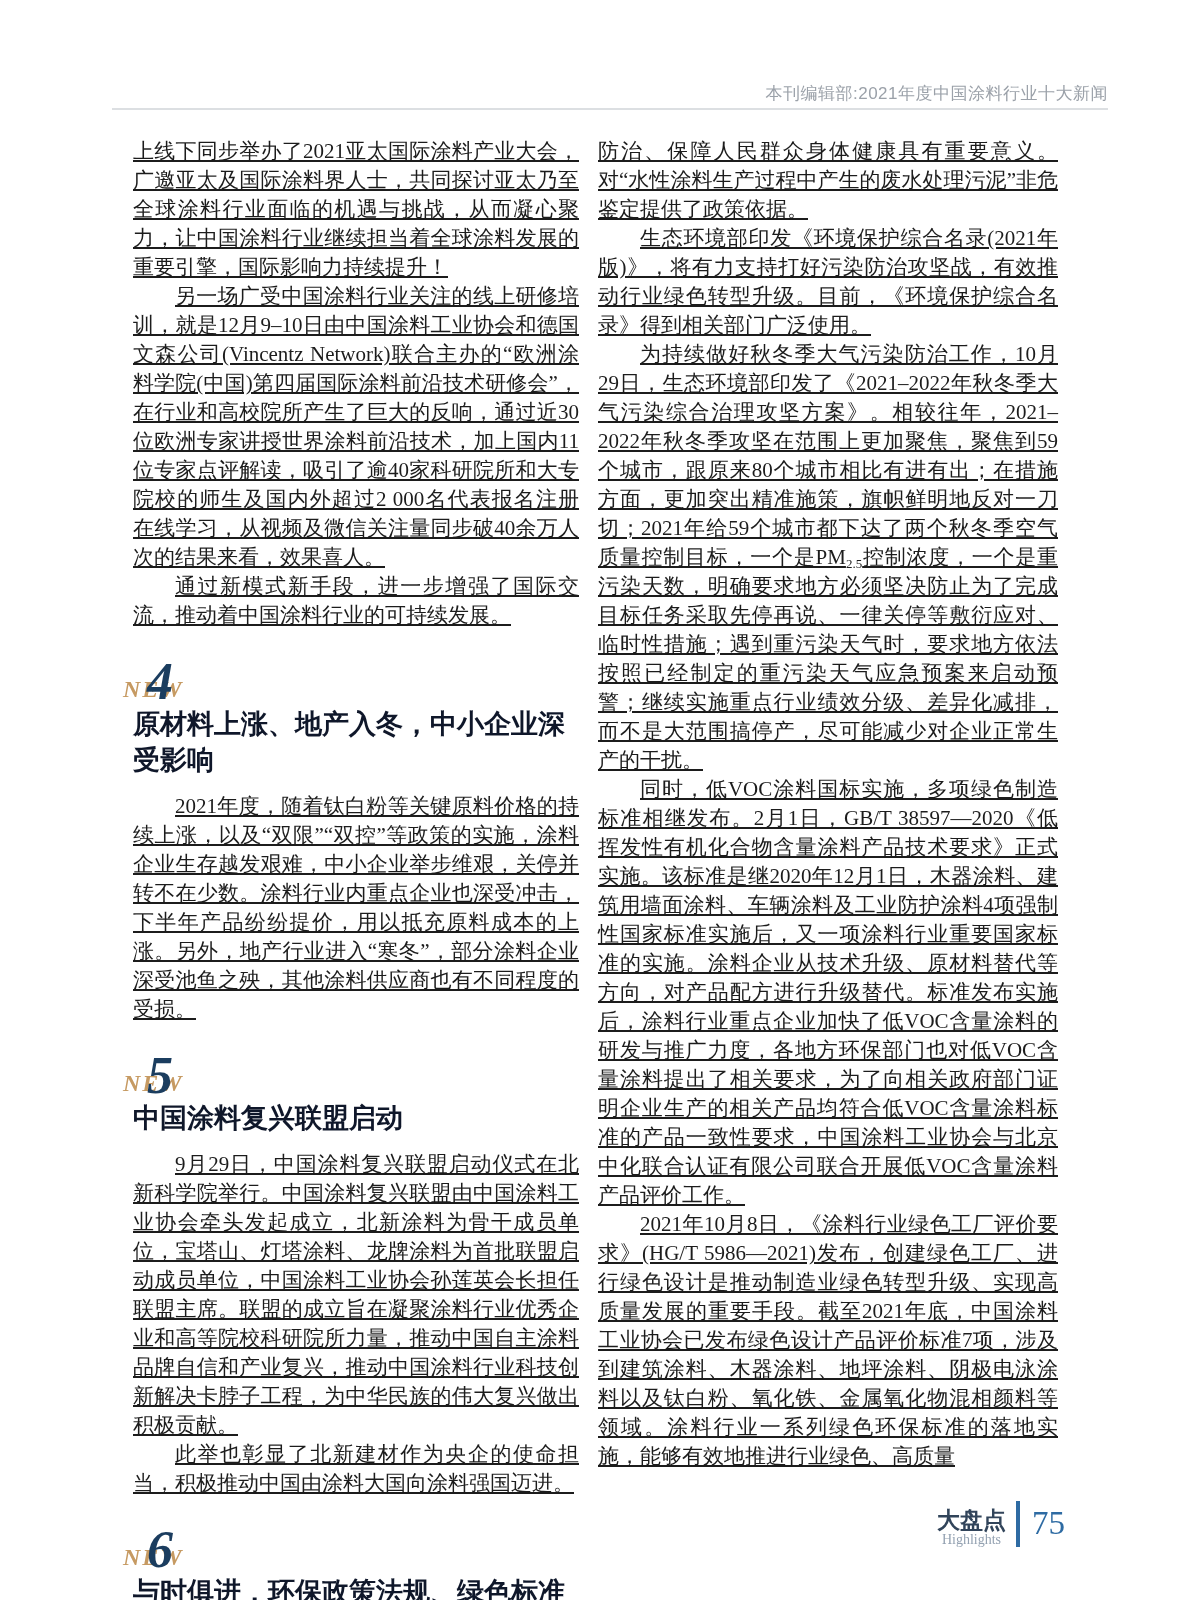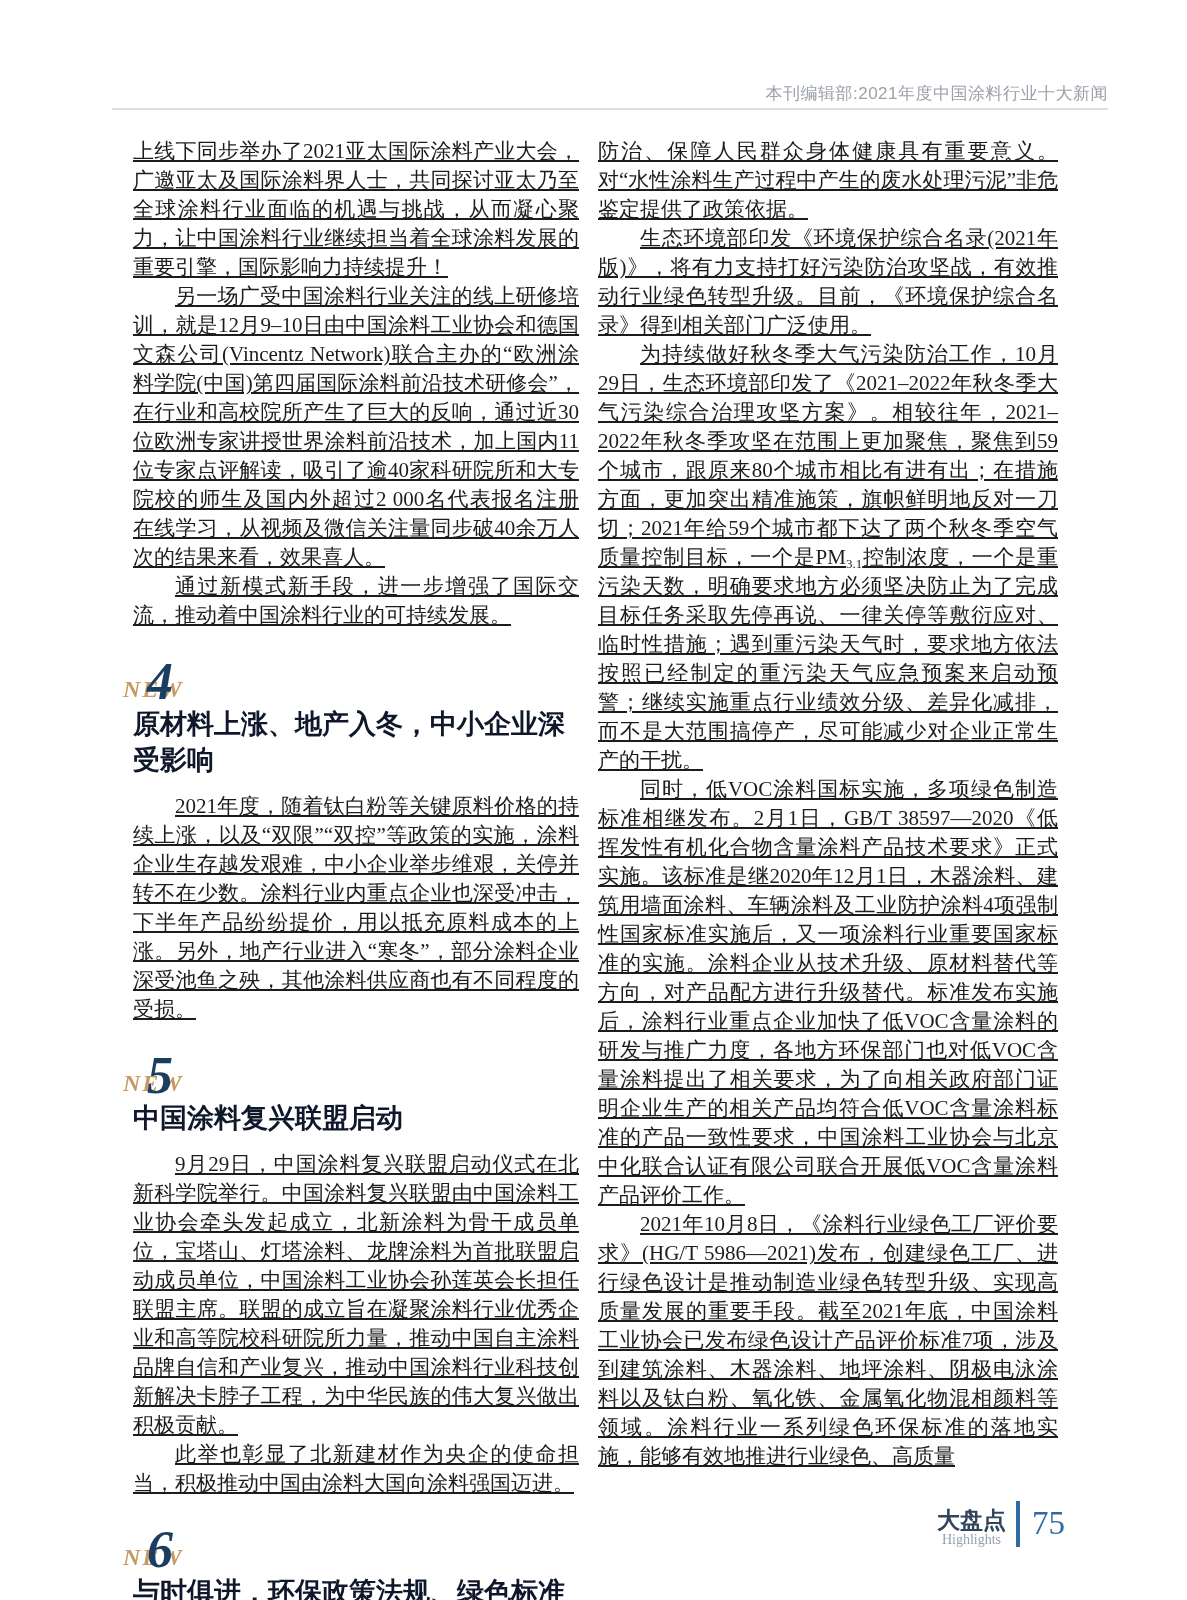--- a/index.html
+++ b/index.html
@@ -155,21 +155,21 @@
         </div>
         <h2 class="sec-title">与时俱进，环保政策法规、绿色标准相继出台，产品分级积极推动</h2>
       </div>
 
       <p class="p indent">本年度，《国家危险废物名录(2021年版)》开始实施，是贯彻落实习近平总书记关于精准治污、科学治污、依法治污的重要指示精神的具体行动，也是落实新修订的《固废法》的具体举措，对加强危险废物污染</p>
     </div>
 
     <div class="col-right">
       <p class="p">防治、保障人民群众身体健康具有重要意义。对“水性涂料生产过程中产生的废水处理污泥”非危鉴定提供了政策依据。</p>
       <p class="p indent">生态环境部印发《环境保护综合名录(2021年版)》，将有力支持打好污染防治攻坚战，有效推动行业绿色转型升级。目前，《环境保护综合名录》得到相关部门广泛使用。</p>
-      <p class="p indent"><span>为持续做好秋冬季大气污染防治工作，10月29日，生态环境部印发了《2021–2022年秋冬季大气污染综合治理攻坚方案》。相较往年，2021–2022年秋冬季攻坚在范围上更加聚焦，聚焦到59个城市，跟原来80个城市相比有进有出；在措施方面，更加突出精准施策，旗帜鲜明地反对一刀切；2021年给59个城市都下达了两个秋冬季空气质量控制目标，一个是PM</span><sub class="pm-sub">3.1</sub><span>控制浓度，一个是重污染天数，明确要求地方必须坚决防止为了完成目标任务采取先停再说、一律关停等敷衍应对、临时性措施；遇到重污染天气时，要求地方依法按照已经制定的重污染天气应急预案来启动预警；继续实施重点行业绩效分级、差异化减排，而不是大范围搞停产，尽可能减少对企业正常生产的干扰。</span></p>
+      <p class="p indent"><span>为持续做好秋冬季大气污染防治工作，10月29日，生态环境部印发了《2021–2022年秋冬季大气污染综合治理攻坚方案》。相较往年，2021–2022年秋冬季攻坚在范围上更加聚焦，聚焦到59个城市，跟原来80个城市相比有进有出；在措施方面，更加突出精准施策，旗帜鲜明地反对一刀切；2021年给59个城市都下达了两个秋冬季空气质量控制目标，一个是PM</span><sub class="pm-sub">2.5</sub><span>控制浓度，一个是重污染天数，明确要求地方必须坚决防止为了完成目标任务采取先停再说、一律关停等敷衍应对、临时性措施；遇到重污染天气时，要求地方依法按照已经制定的重污染天气应急预案来启动预警；继续实施重点行业绩效分级、差异化减排，而不是大范围搞停产，尽可能减少对企业正常生产的干扰。</span></p>
       <p class="p indent">同时，低VOC涂料国标实施，多项绿色制造标准相继发布。2月1日，GB/T 38597—2020《低挥发性有机化合物含量涂料产品技术要求》正式实施。该标准是继2020年12月1日，木器涂料、建筑用墙面涂料、车辆涂料及工业防护涂料4项强制性国家标准实施后，又一项涂料行业重要国家标准的实施。涂料企业从技术升级、原材料替代等方向，对产品配方进行升级替代。标准发布实施后，涂料行业重点企业加快了低VOC含量涂料的研发与推广力度，各地方环保部门也对低VOC含量涂料提出了相关要求，为了向相关政府部门证明企业生产的相关产品均符合低VOC含量涂料标准的产品一致性要求，中国涂料工业协会与北京中化联合认证有限公司联合开展低VOC含量涂料产品评价工作。</p>
       <p class="p indent">2021年10月8日，《涂料行业绿色工厂评价要求》(HG/T 5986—2021)发布，创建绿色工厂、进行绿色设计是推动制造业绿色转型升级、实现高质量发展的重要手段。截至2021年底，中国涂料工业协会已发布绿色设计产品评价标准7项，涉及到建筑涂料、木器涂料、地坪涂料、阴极电泳涂料以及钛白粉、氧化铁、金属氧化物混相颜料等领域。涂料行业一系列绿色环保标准的落地实施，能够有效地推进行业绿色、高质量</p>
     </div>
 
   </div>
 
   <div class="page-footer">
     <div class="footer-text">
       <div class="footer-cn">大盘点</div>
       <div class="footer-en">Highlights</div>

